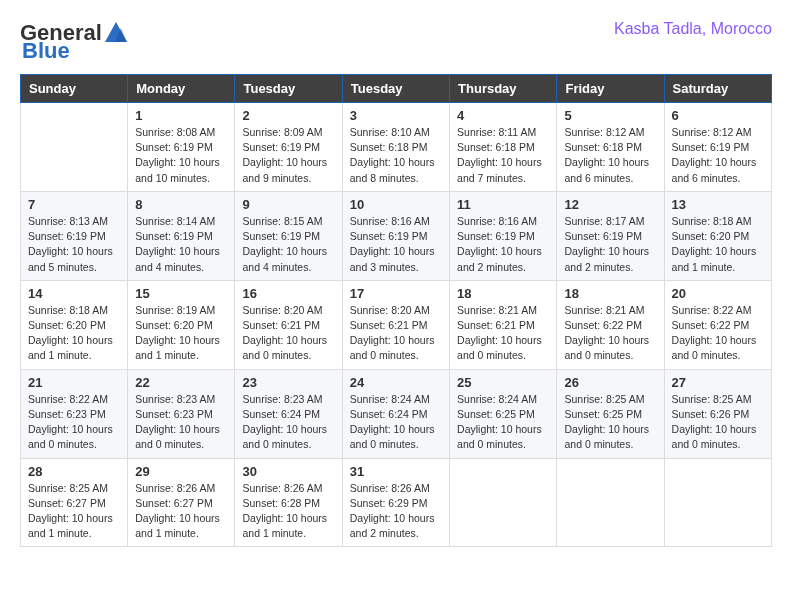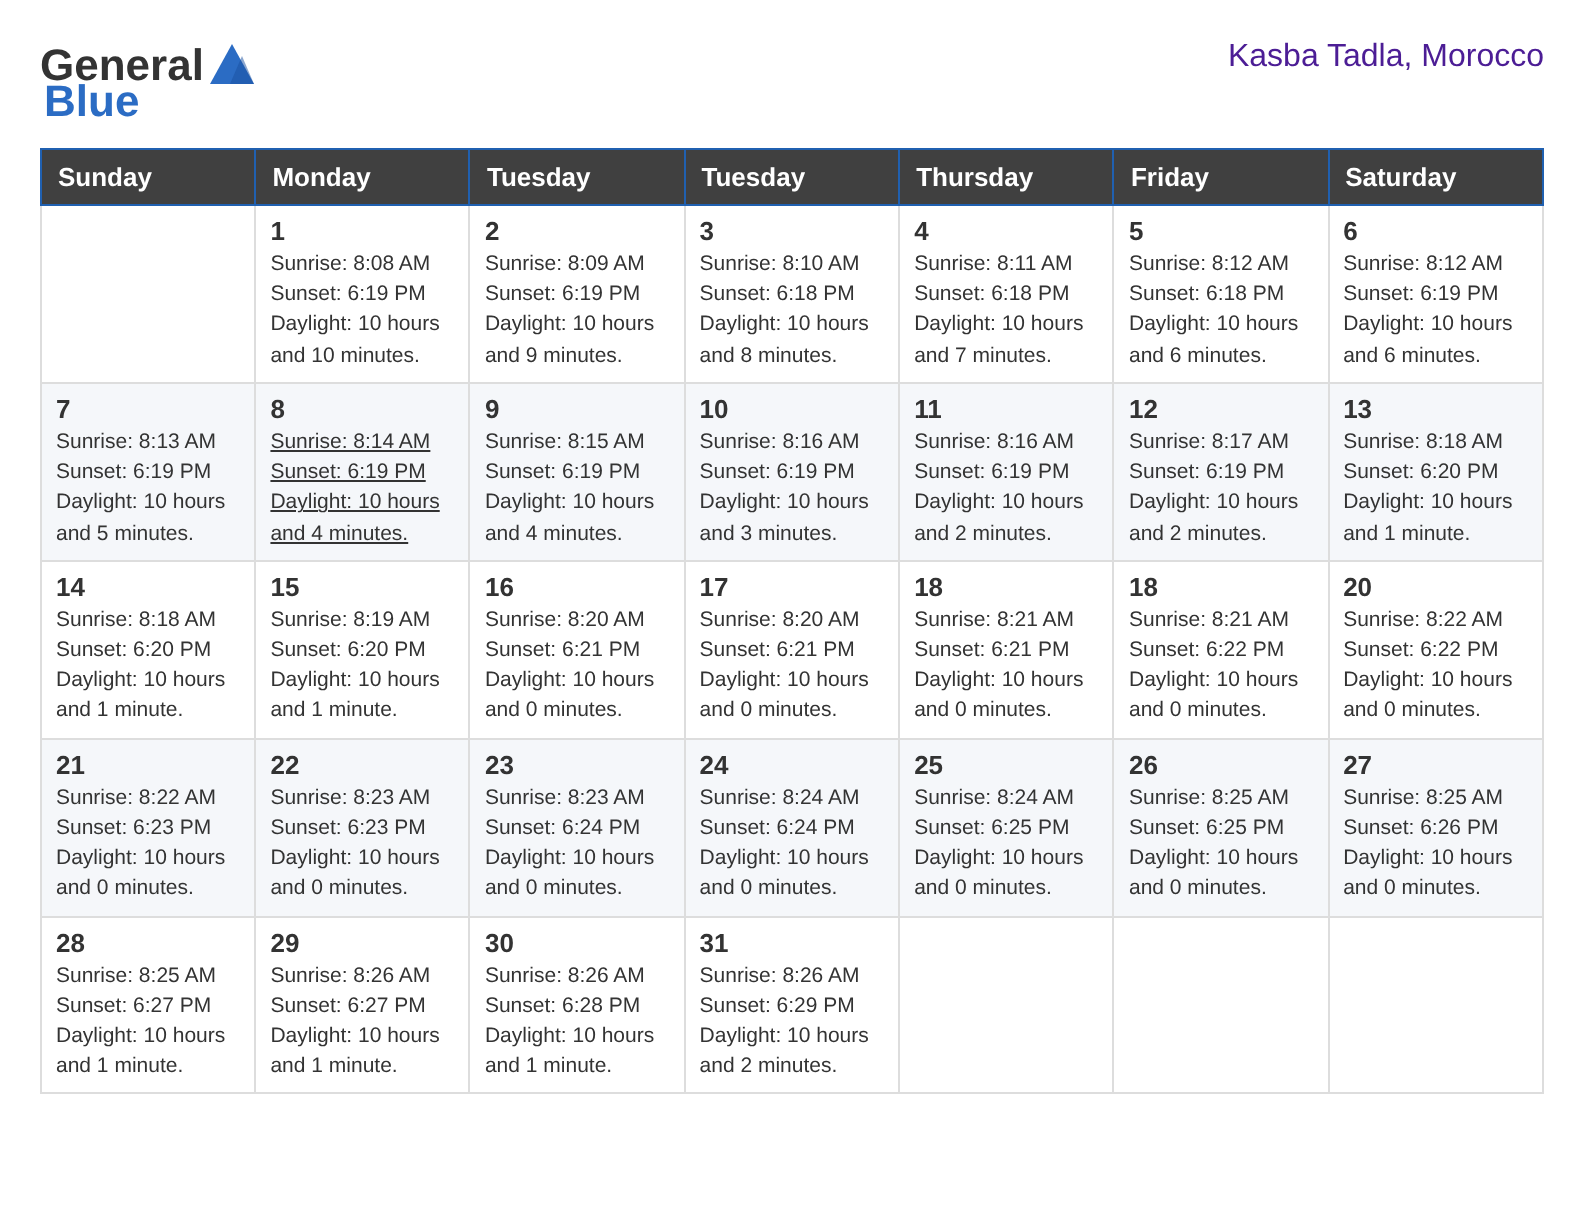--- a/index.html
+++ b/index.html
@@ -25,21 +25,21 @@
     .title-block {
       text-align: right;
     }
     .month-title {
       font-size: 36px;
       font-weight: bold;
       color: #333;
     }
     .location-title {
       font-size: 16px;
-      color: #4c1d95;
+      color: #8b5cf6;
     }
     .calendar {
       width: 100%;
       border-collapse: collapse;
       border: 1px solid #ccc;
     }
     .calendar th {
       background-color: #404040;
       color: white;
       text-align: left;
@@ -163,21 +163,21 @@
       <tr>
         <td>
           <span class="day-number">7</span>
           <div class="day-info" style="white-space: pre-line;">Sunrise: 8:13 AM
 Sunset: 6:19 PM
 Daylight: 10 hours
 and 5 minutes.</div>
         </td>
         <td>
           <span class="day-number">8</span>
-          <div class="day-info" style="white-space: pre-line; text-decoration: underline;">Sunrise: 8:14 AM
+          <div class="day-info" style="white-space: pre-line;">Sunrise: 8:14 AM
 Sunset: 6:19 PM
 Daylight: 10 hours
 and 4 minutes.</div>
         </td>
         <td>
           <span class="day-number">9</span>
           <div class="day-info" style="white-space: pre-line;">Sunrise: 8:15 AM
 Sunset: 6:19 PM
 Daylight: 10 hours
 and 4 minutes.</div>

